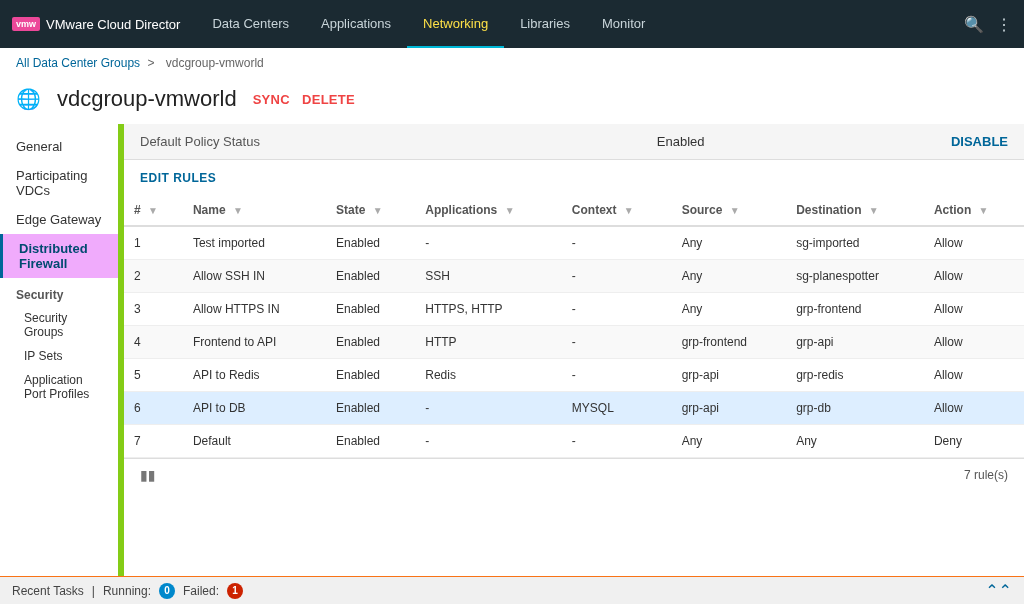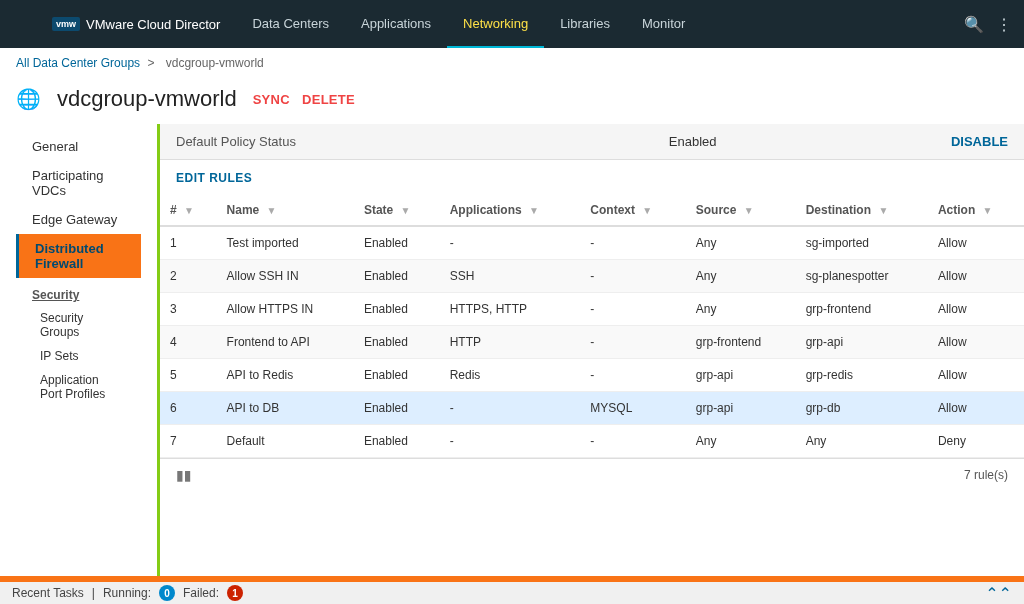--- a/index.html
+++ b/index.html
@@ -1,21 +1,21 @@
 <!DOCTYPE html>
 <html><head>
   <meta charset="utf-8">
   <style>
     * { box-sizing: border-box; margin: 0; padding: 0; }
     body { font-family: 'Clarity City', Arial, sans-serif; font-size: 13px; background: #fff; color: #333; height: 604px; width: 1024px; overflow: hidden; display: flex; flex-direction: column; }
 
     
     .top-nav { background: #1b2a32; display: flex; align-items: center; height: 48px; padding: 0 12px; flex-shrink: 0; }
     .vmware-logo { display: flex; align-items: center; margin-right: 16px; }
-    .vmware-logo-box { background: #0c4a6e; color: #fff; font-size: 9px; font-weight: bold; padding: 2px 4px; border-radius: 2px; margin-right: 6px; margin-left: 40px; }
+    .vmware-logo-box { background: #ec4899; color: #fff; font-size: 9px; font-weight: bold; padding: 2px 4px; border-radius: 2px; margin-right: 6px; }
     .vmware-logo-text { color: #fff; font-size: 13px; font-weight: 500; }
     .nav-items { display: flex; flex: 1; }
     .nav-item { color: #c8d4d9; font-size: 13px; padding: 0 16px; height: 48px; display: flex; align-items: center; cursor: pointer; border-bottom: 2px solid transparent; }
     .nav-item.active { color: #fde047; border-bottom: 2px solid #00b7d6; }
     .nav-actions { display: flex; align-items: center; gap: 12px; }
     .nav-icon { color: #c8d4d9; cursor: pointer; font-size: 16px; }
 
     
     .breadcrumb { padding: 8px 16px; font-size: 12px; color: #006699; flex-shrink: 0; background: #fff; }
     .breadcrumb span { color: #666; margin: 0 4px; }
@@ -24,24 +24,24 @@
     .page-header { padding: 8px 16px 12px; display: flex; align-items: center; gap: 16px; flex-shrink: 0; }
     .page-icon { color: #666; font-size: 20px; }
     .page-title { font-size: 22px; font-weight: 300; color: #222; }
     .header-actions { display: flex; gap: 12px; }
     .btn-link { color: #ef4444; font-size: 13px; font-weight: 600; cursor: pointer; letter-spacing: 0.3px; }
 
     
     .main-area { display: flex; flex: 1; overflow: hidden; }
 
     
-    .sidebar { width: 160px; border-right: 3px solid #84cc16; padding: 8px 16px; flex-shrink: 0; overflow-y: auto; }
+    .sidebar { width: 124px; border-right: 6px solid #84cc16; padding: 8px 0; flex-shrink: 0; overflow-y: auto; }
     .sidebar-item { padding: 7px 16px; color: #333; cursor: pointer; font-size: 13px; }
-    .sidebar-item.active { background: #f97316; font-weight: 600; color: #004a70; border-left: 3px solid #006699; }
-    .sidebar-section { padding: 10px 16px 4px; font-size: 12px; font-weight: 600; color: #555; text-transform: none; text-decoration: underline; }
+    .sidebar-item.active { background: #f0abfc; font-weight: 600; color: #004a70; border-left: 3px solid #006699; }
+    .sidebar-section { padding: 10px 16px 4px; font-size: 12px; font-weight: 600; color: #555; text-transform: none; }
     .sidebar-subitem { padding: 5px 24px; color: #333; cursor: pointer; font-size: 12px; }
 
     
     .content { flex: 1; overflow-y: auto; padding: 0; }
     .policy-bar { display: flex; align-items: center; background: #f5f5f5; border-bottom: 1px solid #ddd; padding: 10px 16px; font-size: 13px; }
     .policy-label { color: #555; flex: 1; }
     .policy-status { flex: 2; color: #333; text-align: center; }
     .policy-action { color: #006699; font-weight: 600; cursor: pointer; font-size: 13px; text-align: center; }
 
     .edit-rules { padding: 10px 16px; }
@@ -54,21 +54,21 @@
     .rules-table td { padding: 9px 10px; border-bottom: 1px solid #eee; color: #333; }
     .rules-table tr:nth-child(even) { background: #f9f9f9; }
     .rules-table tr.highlighted { background: #ddeeff; }
 
     
     .table-footer { padding: 8px 16px; display: flex; align-items: center; justify-content: space-between; border-top: 1px solid #ddd; font-size: 12px; color: #555; }
     .table-footer-left { display: flex; align-items: center; gap: 8px; }
     .trash-icon { color: #777; cursor: pointer; font-size: 14px; }
 
     
-    .bottom-bar { height: 28px; background: #f0f0f0; border-top: 6px solid #f97316; display: flex; align-items: center; padding: 0 12px; font-size: 12px; color: #444; flex-shrink: 0; gap: 8px; }
+    .bottom-bar { height: 28px; background: #f0f0f0; border-top: 1px solid #f97316; display: flex; align-items: center; padding: 0 12px; font-size: 12px; color: #444; flex-shrink: 0; gap: 8px; }
     .status-badge { display: inline-flex; align-items: center; justify-content: center; width: 16px; height: 16px; border-radius: 50%; color: #fff; font-size: 10px; font-weight: bold; }
     .badge-running { background: #0088cc; }
     .badge-failed { background: #cc2200; }
     .bottom-right { margin-left: auto; }
     .chevrons-up { color: #006699; cursor: pointer; font-size: 16px; }
   </style>
 </head>
 <body>
 
 <nav class="top-nav">

